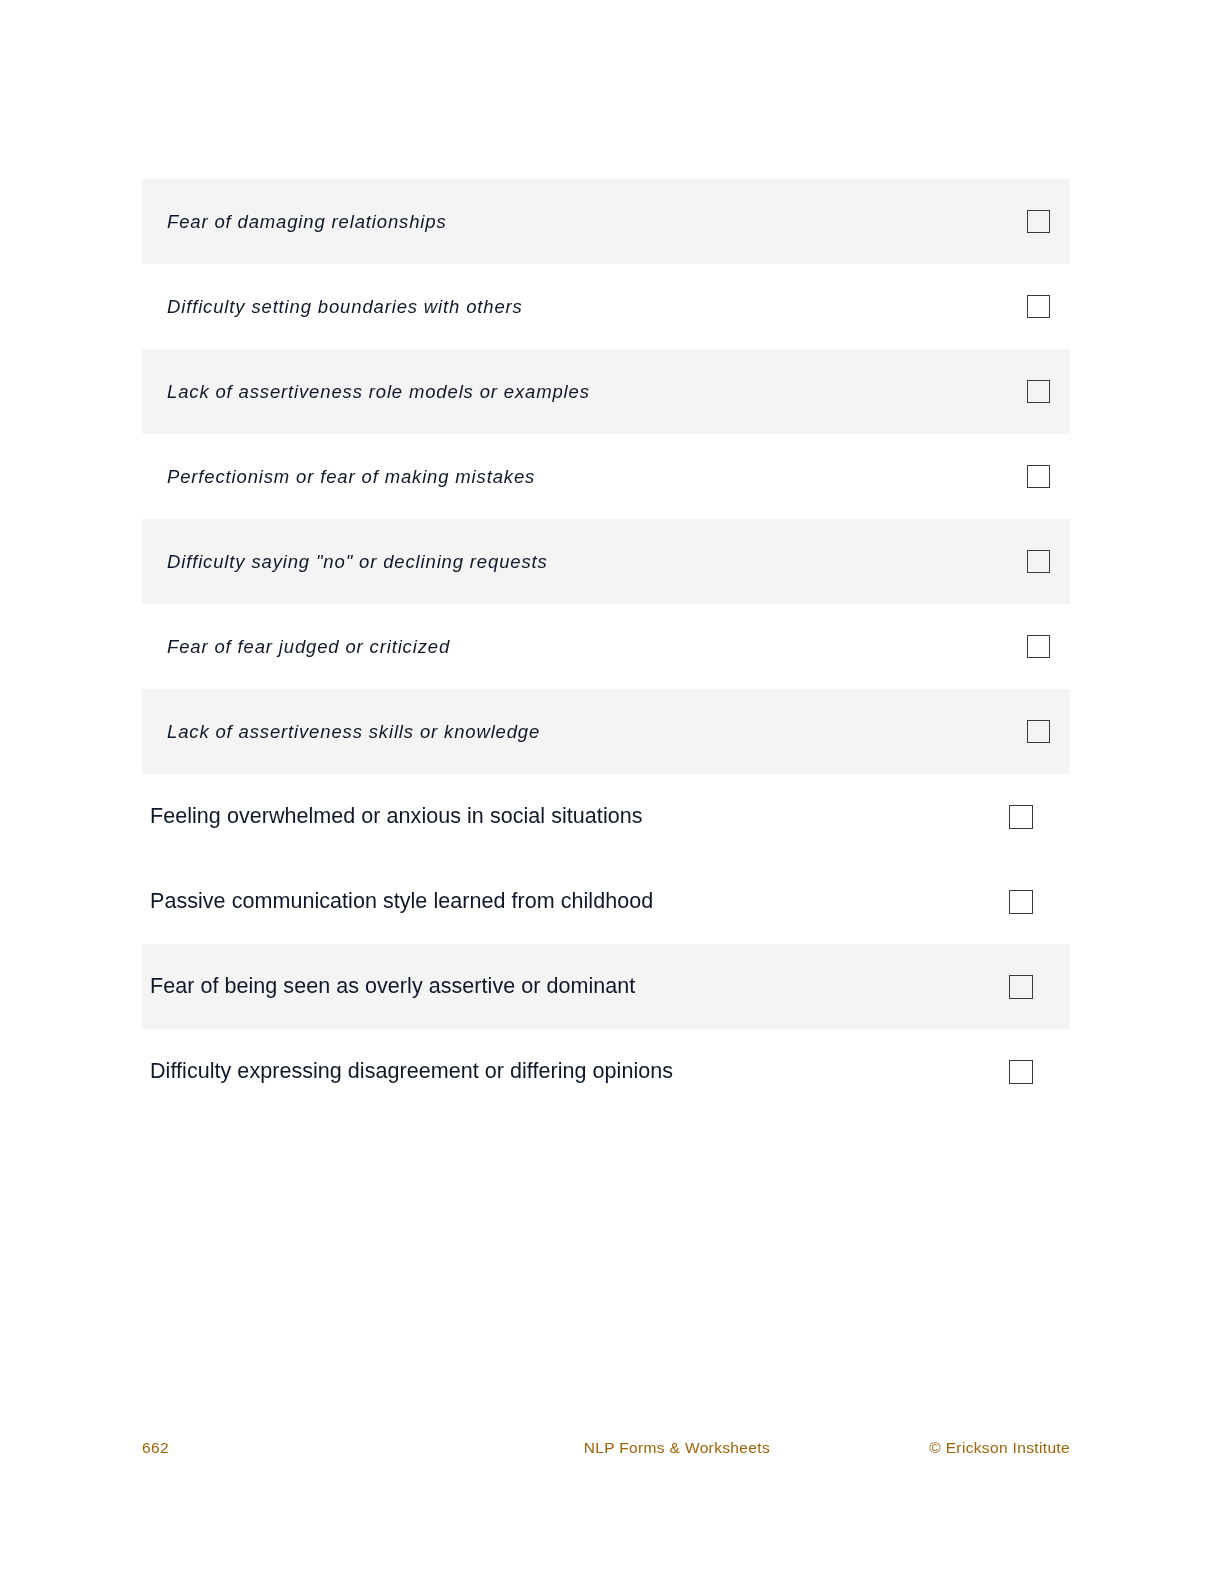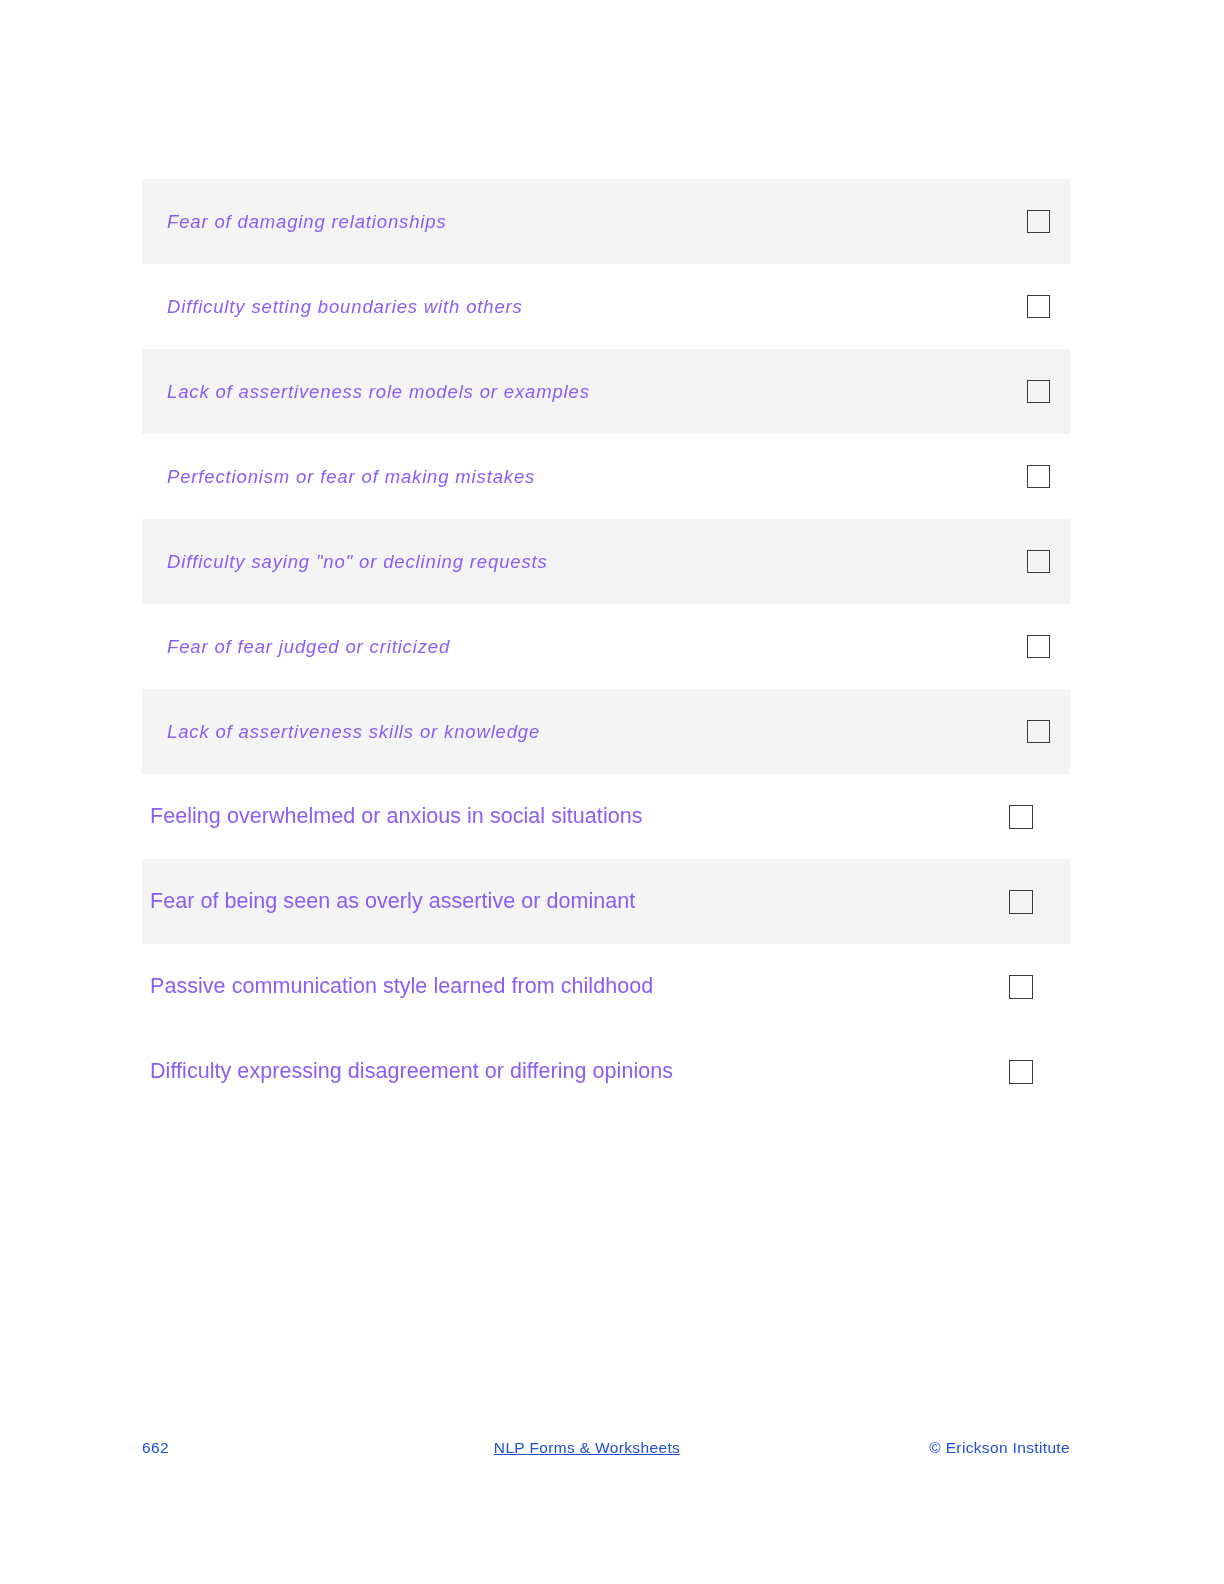--- a/index.html
+++ b/index.html
@@ -38,21 +38,21 @@
     width: 928px;
     background: #ffffff;
   }
 
   .check-row.shaded {
     background: #f4f4f4;
   }
 
   .row-label {
     flex: 1 1 auto;
-    color: #8b5cf6;
+    color: #0f172a;
     white-space: nowrap;
     overflow: hidden;
   }
 
   
   .check-row.style-a .row-label {
     font-style: italic;
     font-size: 18.5px;
     letter-spacing: 0.85px;
     padding-left: 25px;
@@ -103,34 +103,33 @@
   .footer {
     position: absolute;
     left: 142px;
     top: 1434px;
     width: 928px;
     height: 28px;
     display: flex;
     align-items: center;
     font-size: 15.5px;
     letter-spacing: 0.35px;
-    color: #1d4ed8;
+    color: #a16207;
   }
 
   .footer-page {
     flex: 0 0 auto;
     width: 300px;
     text-align: left;
   }
 
   .footer-center {
     flex: 1 1 auto;
-    text-align: center;
+    text-align: right;
     margin-left: -38px;
-    text-decoration: underline;
   }
 
   .footer-right {
     flex: 0 0 auto;
     width: 300px;
     text-align: right;
   }
 </style>
 </head>
 <body>
@@ -179,28 +178,28 @@
         <span class="checkbox-cell">
           <span class="checkbox"></span>
         </span>
       </div>
       <div class="check-row style-b">
         <span class="row-label">Feeling overwhelmed or anxious in social situations</span>
         <span class="checkbox-cell">
           <span class="checkbox"></span>
         </span>
       </div>
+      <div class="check-row style-b">
+        <span class="row-label">Passive communication style learned from childhood</span>
+        <span class="checkbox-cell">
+          <span class="checkbox"></span>
+        </span>
+      </div>
       <div class="check-row style-b shaded">
         <span class="row-label">Fear of being seen as overly assertive or dominant</span>
-        <span class="checkbox-cell">
-          <span class="checkbox"></span>
-        </span>
-      </div>
-      <div class="check-row style-b">
-        <span class="row-label">Passive communication style learned from childhood</span>
         <span class="checkbox-cell">
           <span class="checkbox"></span>
         </span>
       </div>
       <div class="check-row style-b">
         <span class="row-label">Difficulty expressing disagreement or differing opinions</span>
         <span class="checkbox-cell">
           <span class="checkbox"></span>
         </span>
       </div>

